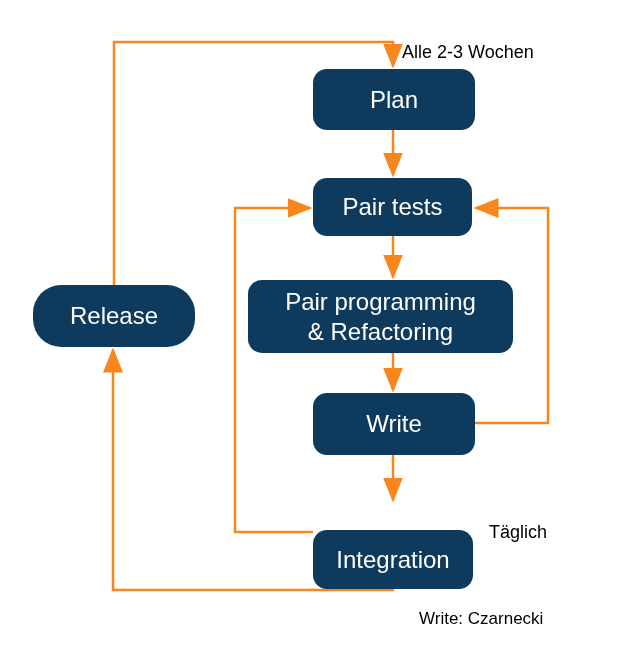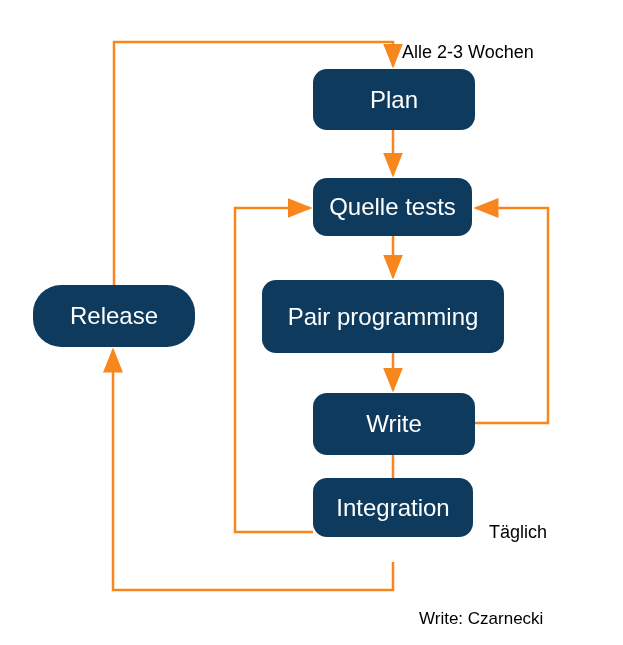--- a/index.html
+++ b/index.html
@@ -40,23 +40,23 @@
     flex-direction: column;
     align-items: center;
     justify-content: center;
     font-size: 24px;
     line-height: 1.25;
     text-align: center;
     white-space: nowrap;
   }
   .node-plan        { left: 313px; top:  69px; width: 162px; height: 61px; }
   .node-write-tests { left: 313px; top: 178px; width: 159px; height: 58px; }
-  .node-pair        { left: 262px; top: 280px; width: 242px; height: 73px; }
+  .node-pair        { left: 248px; top: 280px; width: 265px; height: 73px; }
   .node-test        { left: 313px; top: 393px; width: 162px; height: 62px; }
-  .node-integration { left: 313px; top: 478px; width: 160px; height: 59px; }
+  .node-integration { left: 313px; top: 530px; width: 160px; height: 59px; }
   .node-release     { left:  33px; top: 285px; width: 162px; height: 62px; border-radius: 28px; }
   .label {
     position: absolute;
     color: var(--label-text);
     font-size: 18px;
     white-space: nowrap;
   }
   .label-iteration { left: 402px; top: 2px; margin-top: 40px; }
   .label-daily     { left: 489px; top: 522px; }
   .label-source    { left: 419px; top: 609px; font-size: 17px; }
@@ -77,24 +77,25 @@
     <path d="M393 236 V277" marker-end="url(#ah)"></path>
     <path d="M393 353 V390" marker-end="url(#ah)"></path>
     <path d="M393 455 V500" marker-end="url(#ah)"></path>
     <path d="M475 423 H548 V208 H476" marker-end="url(#ah)"></path>
     <path d="M313 532 H235 V208 H310" marker-end="url(#ah)"></path>
     <path d="M393 562 V590 H113 V350" marker-end="url(#ah)"></path>
   </svg>
 
   <div class="node node-plan">Plan</div>
 
-  <div class="node node-write-tests">Quelle tests</div>
+  <div class="node node-write-tests">Pair tests</div>
 
   <div class="node node-pair">
     <span>Pair programming</span>
+    <span>&amp; Refactoring</span>
   </div>
 
   <div class="node node-test">Write</div>
 
   <div class="node node-integration">Integration</div>
 
   <div class="node node-release">Release</div>
 
   <div class="label label-iteration">Alle 2-3 Wochen</div>
 

